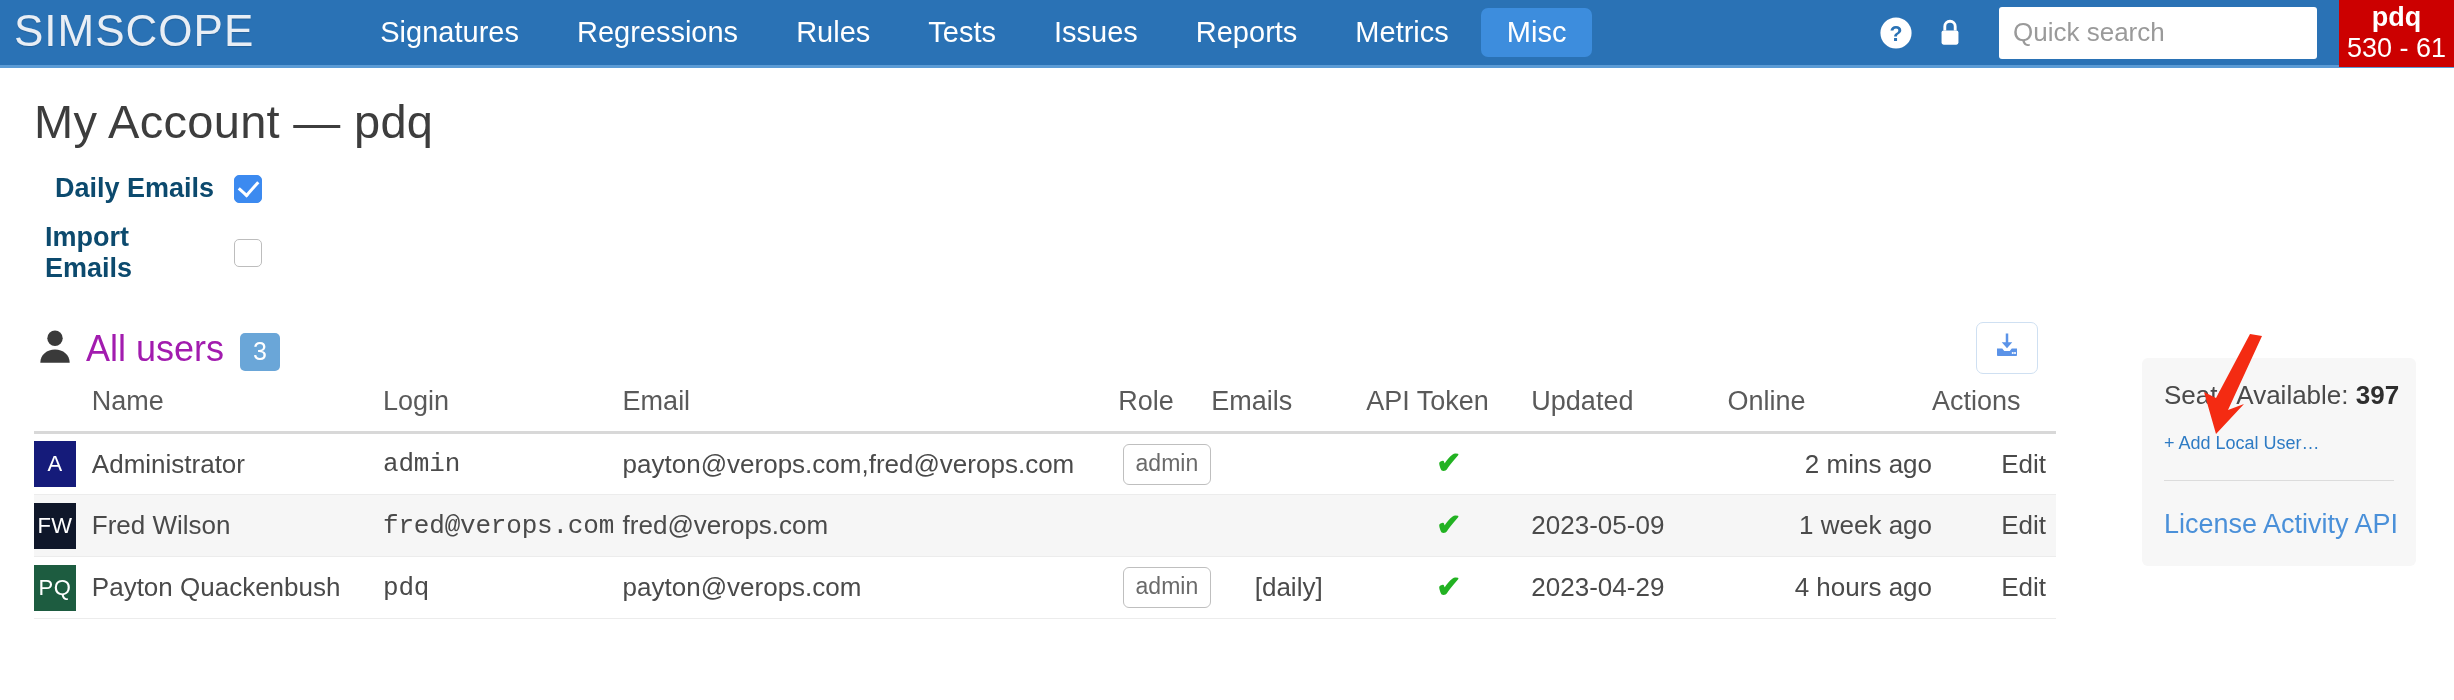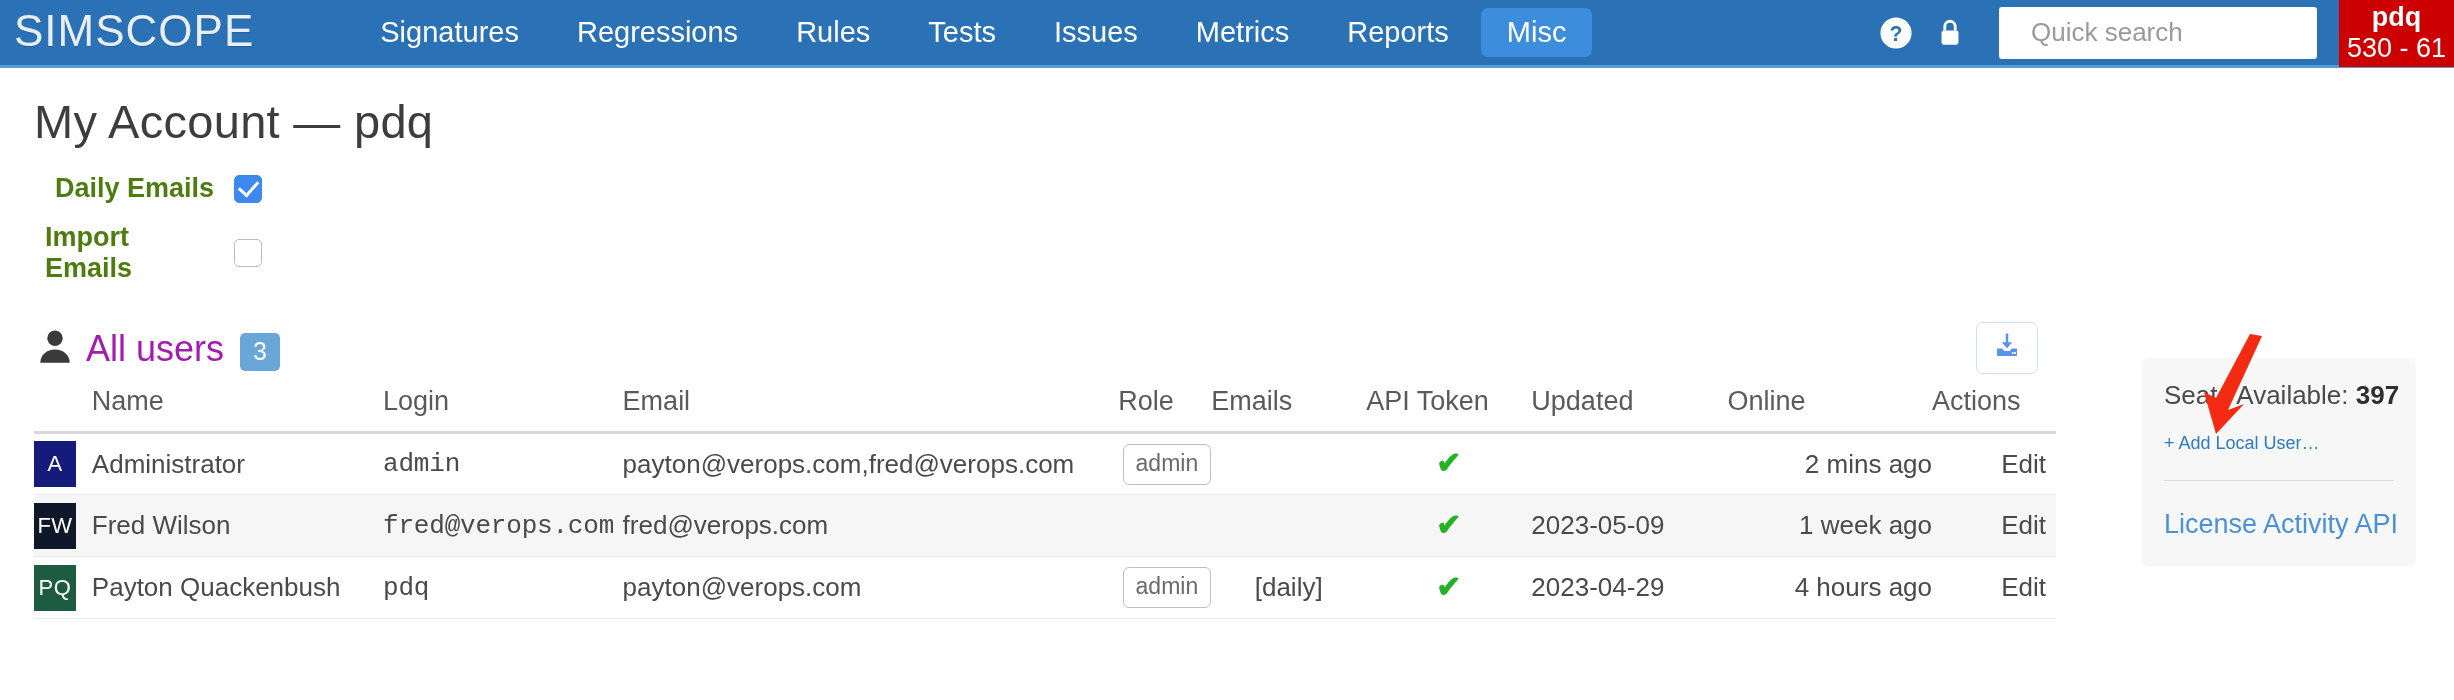--- a/index.html
+++ b/index.html
@@ -69,21 +69,21 @@
     margin-left: 22px;
     height: 52px;
     width: 318px;
     overflow: hidden;
   }
   .search-wrap input {
     flex: 1;
     border: none;
     outline: none;
     font-size: 26px;
-    padding: 0 32px;
+    padding: 0 14px;
     color: #333;
     font-family: "Liberation Sans", sans-serif;
     background: #fff;
   }
   .search-wrap input::placeholder { color: #9a9a9a; }
   .user-badge {
     margin-left: 22px;
     background: #cc0000;
     color: #ffffff;
     width: 115px;
@@ -115,21 +115,21 @@
   .pref-row {
     display: flex;
     align-items: center;
     padding-left: 55px;
     margin-top: 24px;
   }
   .pref-row + .pref-row { margin-top: 18px; }
   .pref-label {
     font-size: 27px;
     font-weight: bold;
-    color: #4d7c0f;
+    color: #0c4a6e;
     min-width: 0;
   }
   .pref-label.w1 { width: 165px; }
   .pref-label.w2 { width: 175px; margin-left: -10px; }
   .cbox {
     width: 28px; height: 28px;
     border-radius: 5px;
     border: 1px solid #bdbdbd;
     background: #fff;
     display: inline-flex;
@@ -295,22 +295,22 @@
 
 <div class="navbar">
   <div class="brand">SIMSCOPE</div>
 
   <div class="nav-items">
     <div class="nav-item">Signatures</div>
     <div class="nav-item">Regressions</div>
     <div class="nav-item">Rules</div>
     <div class="nav-item">Tests</div>
     <div class="nav-item">Issues</div>
+    <div class="nav-item">Reports</div>
     <div class="nav-item">Metrics</div>
-    <div class="nav-item">Reports</div>
     <div class="nav-item active">Misc</div>
   </div>
 
   <div class="nav-right">
     <div class="nav-icon-btn">
       <span>
         <svg width="34" height="34" viewBox="0 0 24 24">
             <circle cx="12" cy="12" r="11" fill="#ffffff"></circle>
             <text x="12" y="17.5" font-size="15" font-weight="bold" text-anchor="middle" fill="#2a72b5" font-family="Liberation Sans, sans-serif">?</text>
           </svg>

